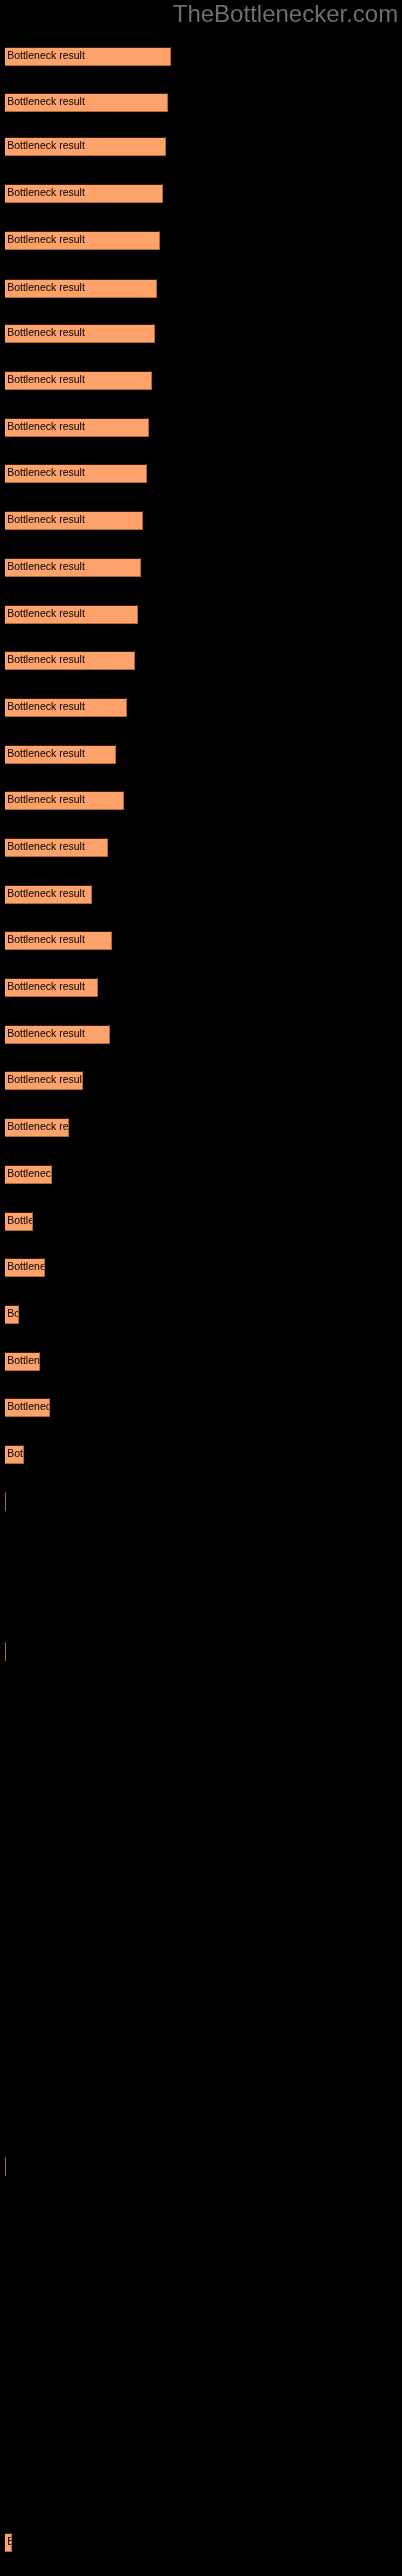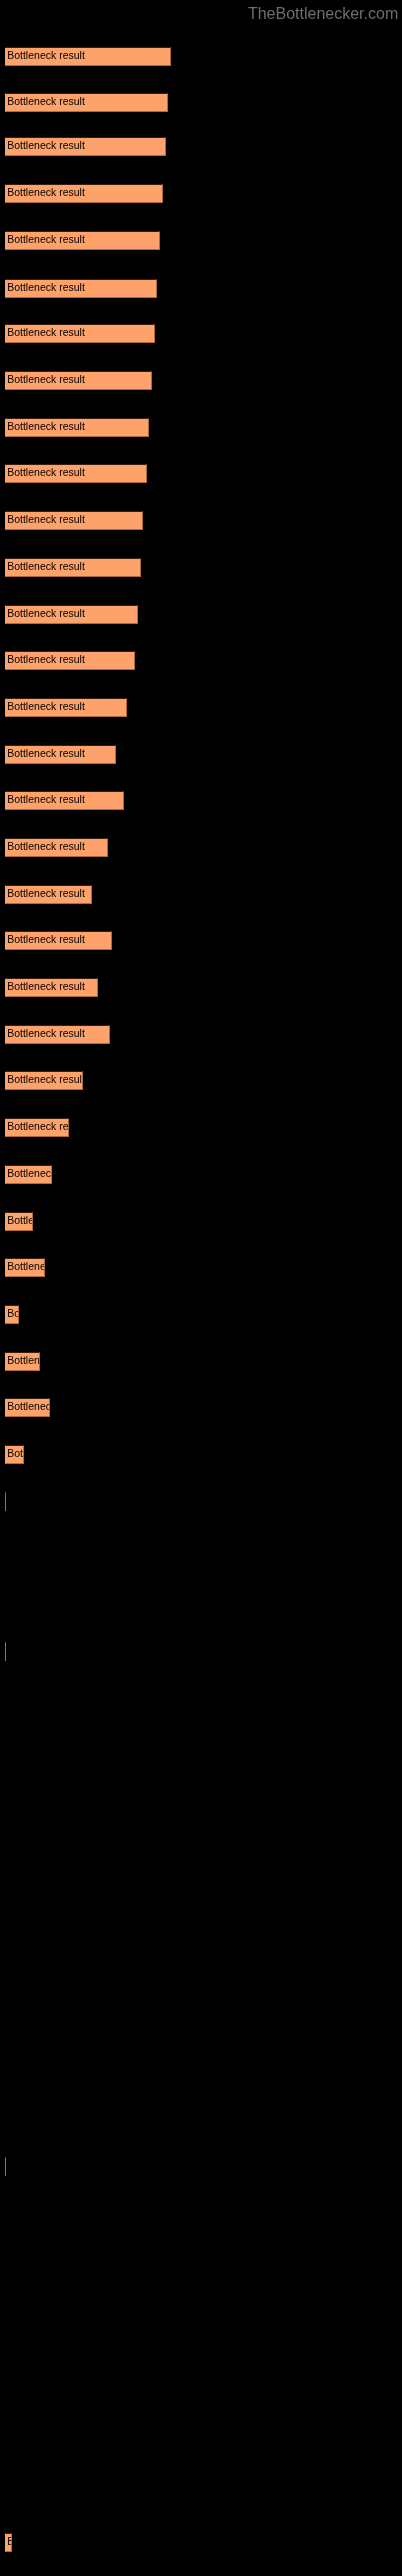--- a/index.html
+++ b/index.html
@@ -16,21 +16,21 @@
     overflow: hidden;
     font-family: "Liberation Sans", sans-serif;
     background: #000000;
   }
   #watermark {
     position: absolute;
     top: 0px;
     right: 4.8px;
     height: 27px;
     line-height: 27px;
-    font-size: 16px;
+    font-size: 24px;
     color: #6e6e6e;
     letter-spacing: 0px;
     white-space: nowrap;
     font-family: "Liberation Sans", sans-serif;
   }
   #chart {
     position: absolute;
     left: 0;
     top: 0;
     width: 399px;

